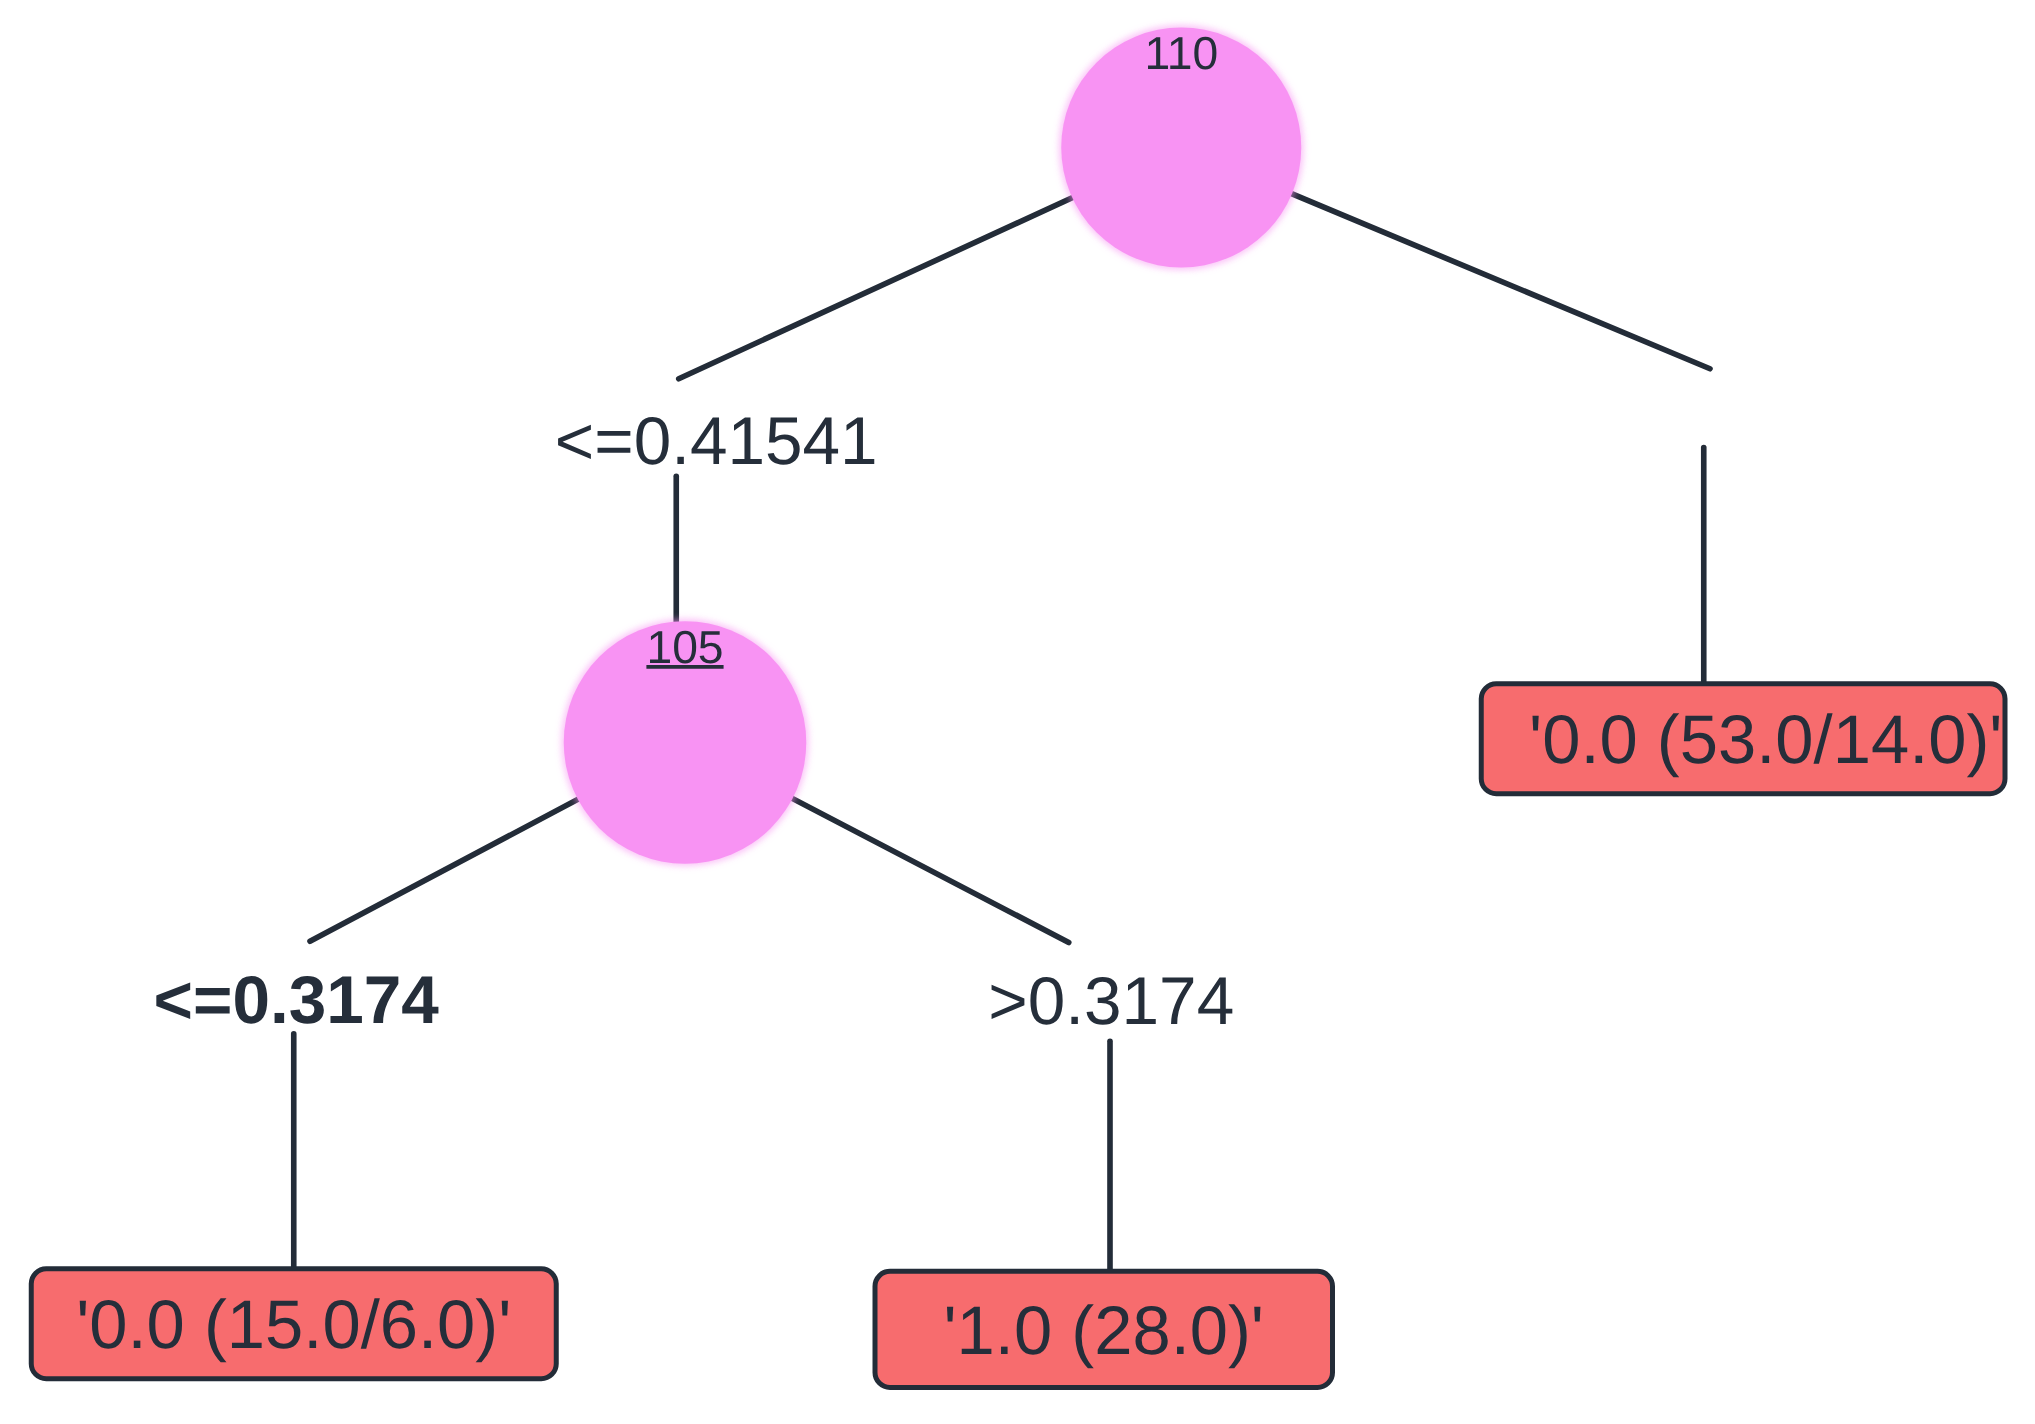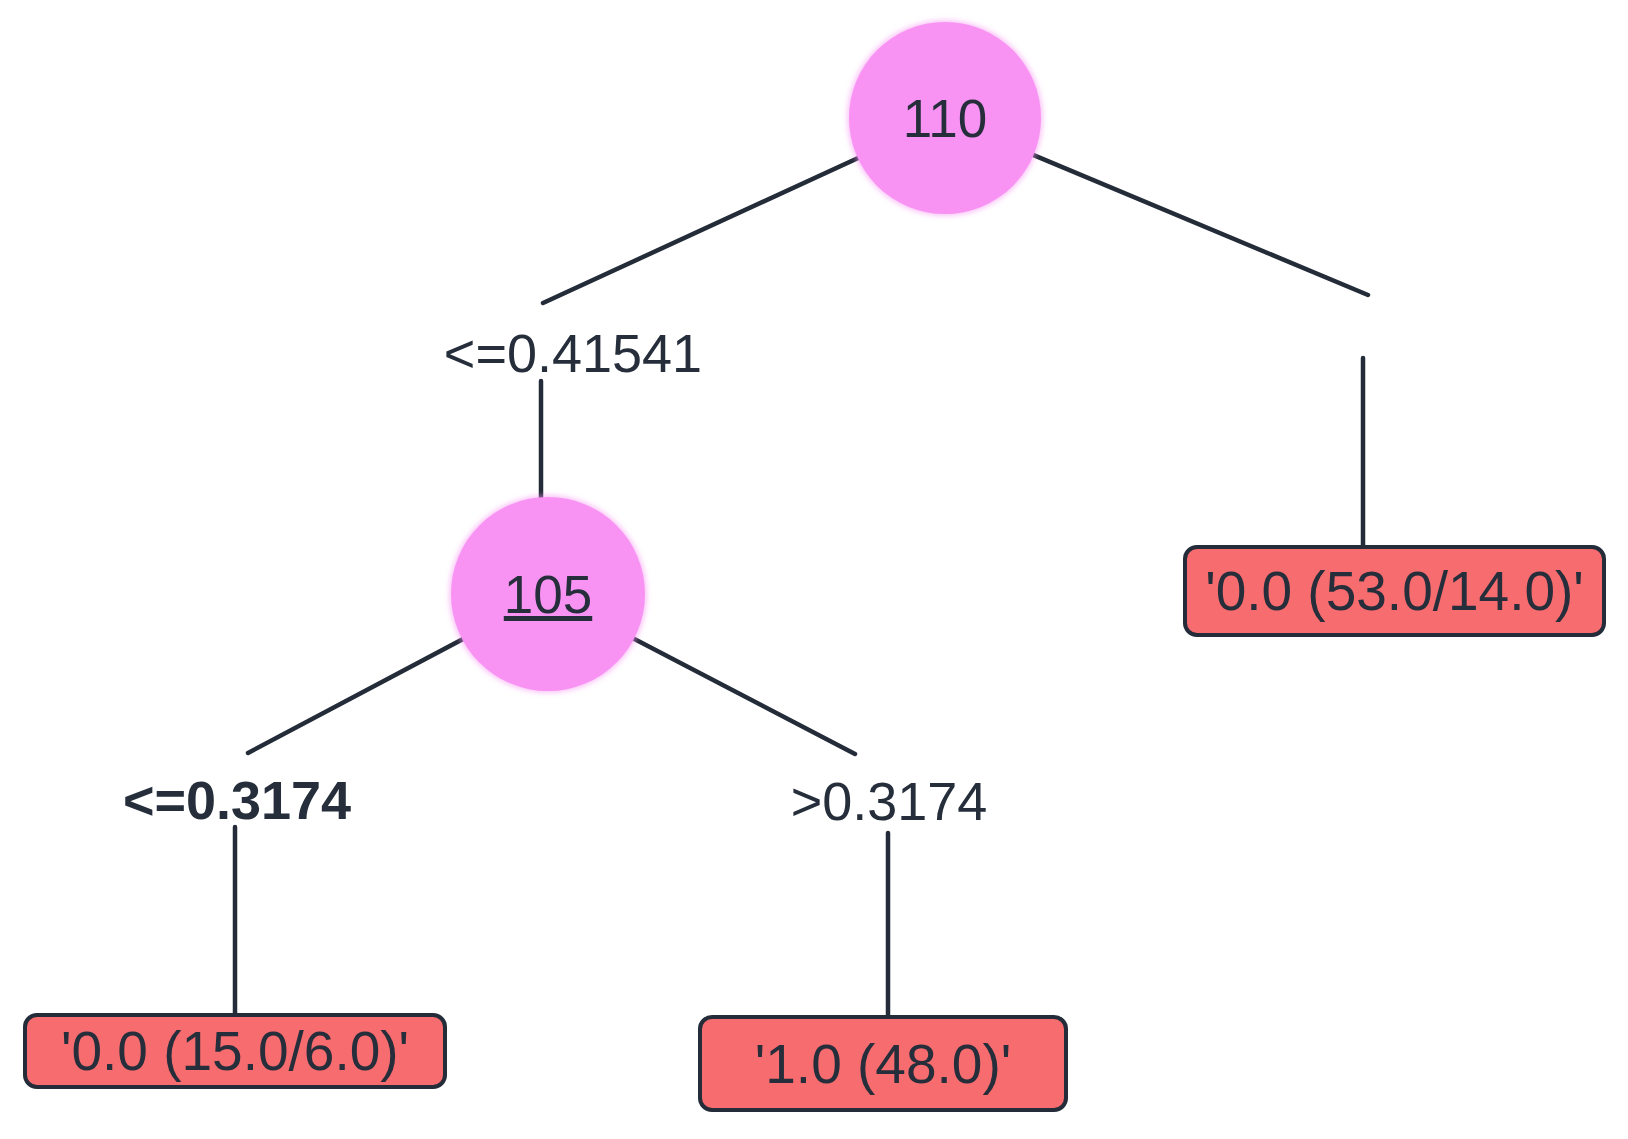--- a/index.html
+++ b/index.html
@@ -28,23 +28,22 @@
   .lines-layer line {
     stroke: var(--outline);
     stroke-width: 4.5;
     stroke-linecap: round;
   }
   .tree-node {
     position: absolute;
     border-radius: 50%;
     background: var(--node-fill);
     display: flex;
-    align-items: center;
     justify-content: center;
-    font-size: 53px;
+    font-size: 37px;
     color: var(--text);
     box-shadow: 0 0 5px 2px rgba(248, 147, 243, 0.55);
   }
   #node-root { left: 849px; top: 22px;  width: 192px; height: 192px; }
   #node-105  { left: 451px; top: 497px; width: 194px; height: 194px; text-decoration: underline; }
 
   .edge-label {
     position: absolute;
     transform: translate(-50%, -50%);
     font-size: 54px;
@@ -61,22 +60,22 @@
     background: var(--leaf-fill);
     border: 4px solid var(--outline);
     border-radius: 14px;
     display: flex;
     align-items: center;
     justify-content: center;
     font-size: 55px;
     white-space: nowrap;
     color: var(--text);
   }
-  #leaf-right  { left: 1183px; top: 545px;  width: 423px; height: 92px; }
-  #leaf-left   { left: 23px;   top: 1013px; width: 424px; height: 76px; }
+  #leaf-right  { left: 1183px; top: 545px;  width: 423px; height: 92px; justify-content: flex-end; }
+  #leaf-left   { left: 23px;   top: 1013px; width: 424px; height: 92px; }
   #leaf-middle { left: 698px;  top: 1015px; width: 370px; height: 97px; }
 </style>
 </head>
 <body>
 
 <div class="canvas">
 
   <svg class="lines-layer" viewBox="0 0 1628 1139" xmlns="http://www.w3.org/2000/svg">
     <line x1="945" y1="118" x2="543" y2="303"></line>
     <line x1="945" y1="118" x2="1368" y2="295"></line>
@@ -105,16 +104,16 @@
 
   <div id="leaf-right" class="leaf-box">
     <span>'0.0 (53.0/14.0)'</span>
   </div>
 
   <div id="leaf-left" class="leaf-box">
     <span>'0.0 (15.0/6.0)'</span>
   </div>
 
   <div id="leaf-middle" class="leaf-box">
-    <span>'1.0 (48.0)'</span>
+    <span>'1.0 (28.0)'</span>
   </div>
 
 </div>
 
 </body></html>

